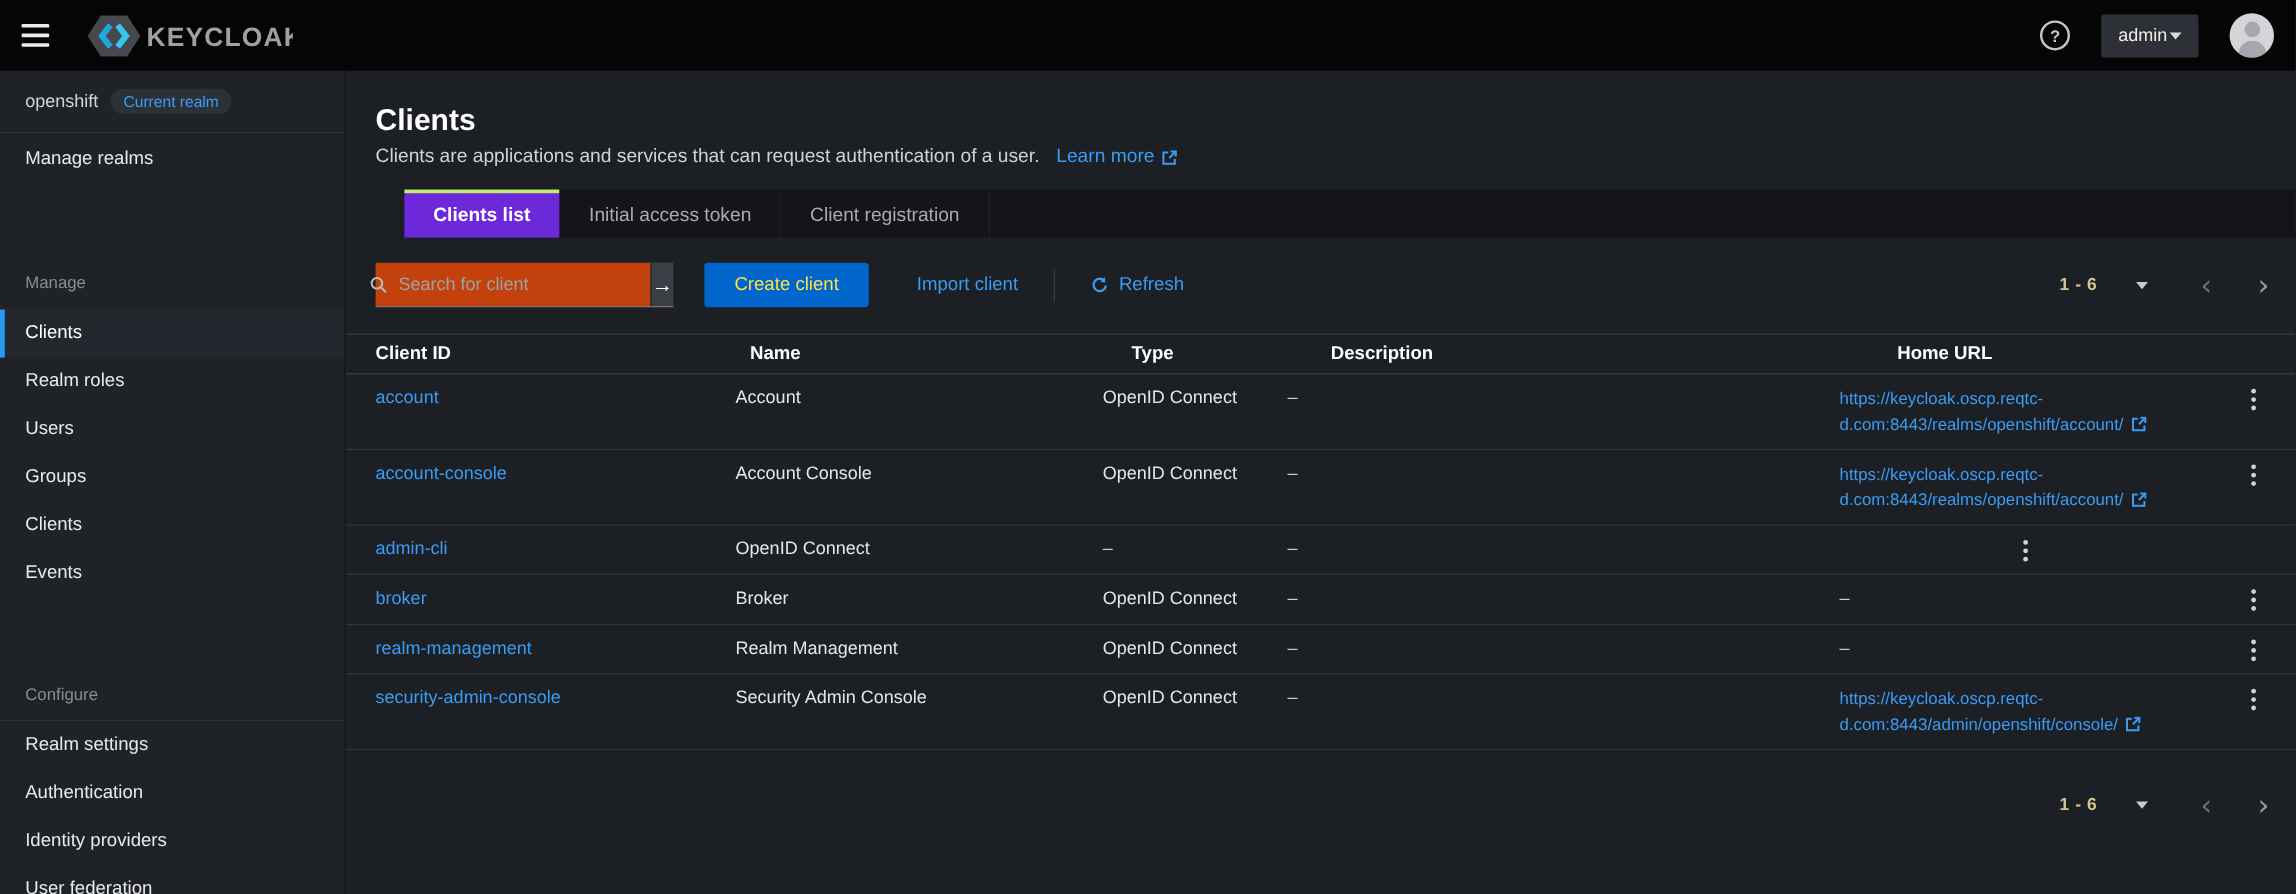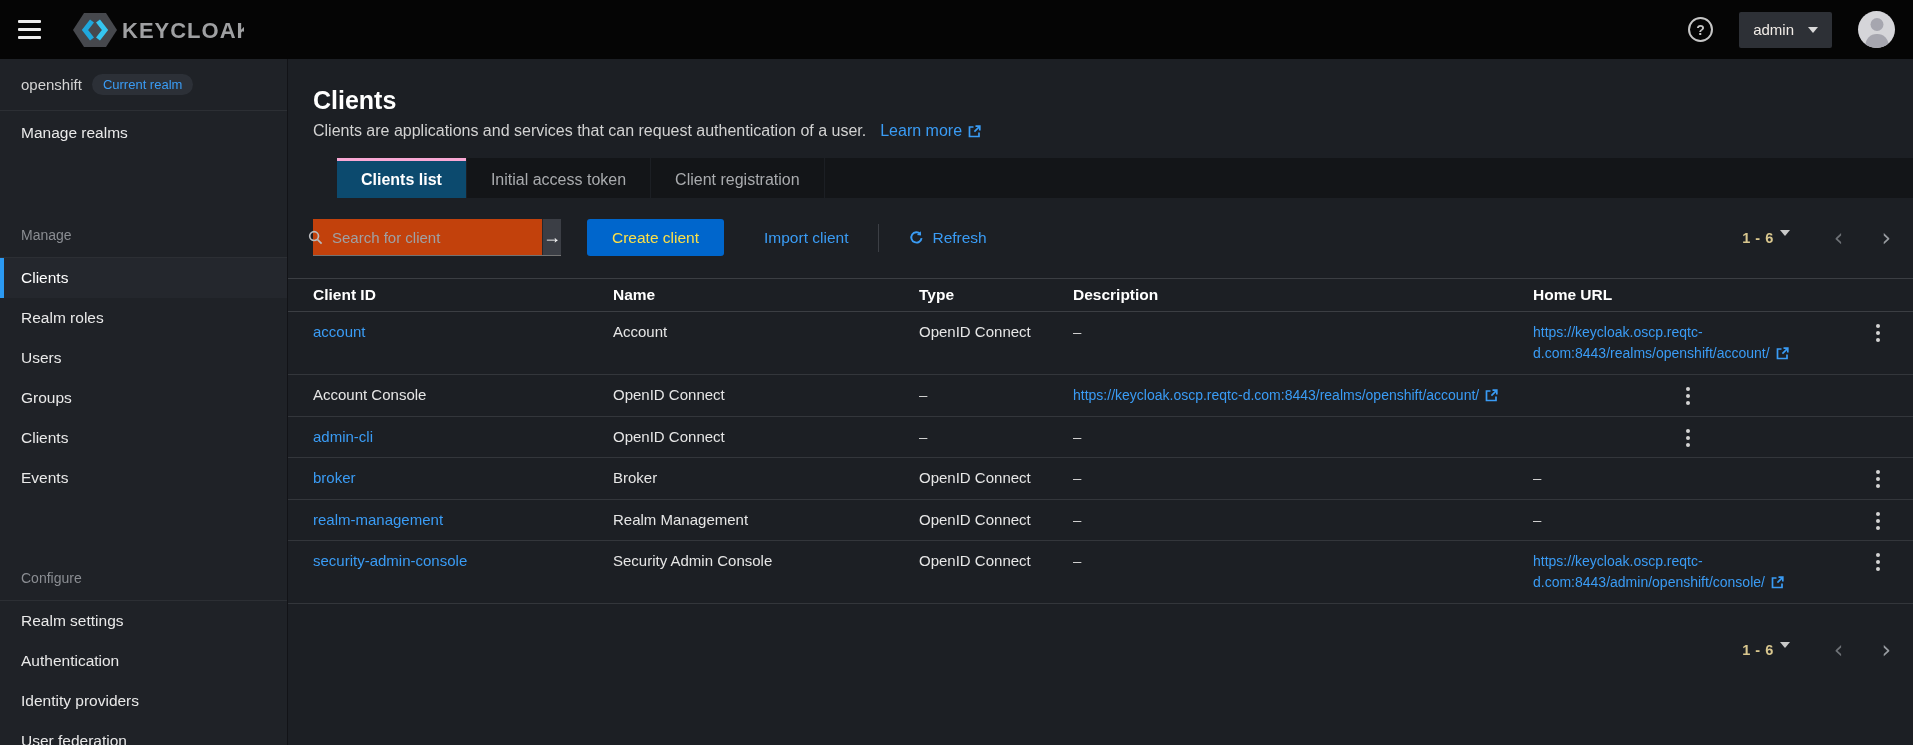--- a/index.html
+++ b/index.html
@@ -10,21 +10,21 @@
   .masthead { height:59px; background:#050505; display:flex; align-items:center; padding:0 18px; }
   .hamburger { width:40px; height:40px; background:none; border:none; cursor:pointer;
                display:flex; flex-direction:column; justify-content:center; gap:5px; }
   .hamburger i { display:block; width:23px; height:3px; background:#ededed; border-radius:1px; }
   .brand { margin-left:14px; display:flex; align-items:center; }
   .mast-right { margin-left:auto; display:flex; align-items:center; gap:26px; }
   .help-btn { width:25px; height:25px; border-radius:50%; border:2px solid #c6c6c6; background:none;
               color:#c6c6c6; font-size:14px; font-weight:bold; display:flex; align-items:center;
               justify-content:center; cursor:pointer; }
   .user-menu { height:36px; background:#2d3036; border-radius:2px; border:none; padding:0 14px;
-               display:flex; align-items:center; gap:14px; color:#f1ece7; font-size:15px; cursor:pointer; }
+               display:flex; align-items:center; gap:2px; color:#f1ece7; font-size:15px; cursor:pointer; }
   .caret { width:0; height:0; border-left:5px solid transparent; border-right:5px solid transparent;
            border-top:6px solid #d9d9d9; }
   .avatar { width:37px; height:37px; border-radius:50%; background:#d5d5d9; position:relative;
             overflow:hidden; cursor:pointer; }
   .avatar::before { content:''; position:absolute; top:7px; left:50%; transform:translateX(-50%);
                     width:13px; height:13px; border-radius:50%; background:#a6a6af; }
   .avatar::after  { content:''; position:absolute; top:23px; left:50%; transform:translateX(-50%);
                     width:23px; height:15px; border-radius:11px 11px 0 0; background:#a6a6af; }
 
   
@@ -50,21 +50,21 @@
   .desc-row { margin-top:7px; display:flex; align-items:center; gap:14px; font-size:16px; }
   .desc { color:#d2d2d2; }
   .learn-more { color:#3a9cf5; text-decoration:none; display:flex; align-items:center; gap:6px; cursor:pointer; }
   .ext { width:13px; height:13px; }
 
   
   .tabs { margin-top:18px; height:40px; display:flex; }
   .tabs .lead { width:49px; flex:none; }
   .tab { padding:0 24px; display:flex; align-items:center; background:#131518; color:#a9abae;
          font-size:16px; border-top:3px solid transparent; margin-right:1px; cursor:pointer; }
-  .tab.active { background:#0c4a6e; color:#fff; border-top:3px solid #f9a8d4; font-weight:600; }
+  .tab.active { background:#6d28d9; color:#fff; border-top:3px solid #bef264; font-weight:600; }
   .tabs .fill { flex:1; background:#131518; }
 
   
   .content { padding-top:21px; }
   .toolbar { display:flex; align-items:center; padding:0 16px 0 25px; height:37px; }
   .search-group { display:flex; height:37px; width:248px; background:#c2410c;
                   border-bottom:1px solid #737373;justify-content:flex-end; }
   .search-field { flex:1; display:flex; align-items:center; gap:9px; padding:0 11px; }
   .search-field input { flex:1; min-width:0; background:none; border:none; outline:none;
                         color:#d6d6d6; font-size:15px; font-family:"Liberation Sans",sans-serif; }
@@ -75,33 +75,33 @@
                  border:none; border-radius:3px; font-size:15.5px; cursor:pointer;
                  font-family:"Liberation Sans",sans-serif; }
   .link-btn { background:none; border:none; color:#3a9cf5; font-size:15.5px; cursor:pointer;
               font-family:"Liberation Sans",sans-serif; display:flex; align-items:center; gap:8px; }
   .import-link { margin-left:40px; }
   .vdiv { width:1px; height:28px; background:#3c3f45; margin:0 30px; }
 
   
   .pagination { display:flex; align-items:center; }
   .pagination.top { margin-left:auto; }
-  .pag-menu { background:none; border:none; display:flex; gap:6px; cursor:pointer; }
+  .pag-menu { background:none; border:none; display:flex; align-items:center; gap:32px; cursor:pointer; }
   .pag-range { color:#d8c68e; font-size:14.5px; font-weight:700; letter-spacing:.5px; }
   .pag-caret { border-top-color:#c9c9c9; }
   .pag-nav { background:none; border:none; font-size:24px; line-height:1; cursor:pointer;
              padding:0 6px; font-family:"DejaVu Sans",sans-serif; }
   .pag-prev { color:#6d7176; margin-left:38px; }
   .pag-next { color:#989ca1; margin-left:26px; }
 
   
   .table { margin-top:22px; }
   .thead, .trow { display:grid; grid-template-columns:300px 306px 154px 460px 310px 1fr;
                   padding-left:25px; align-items:start; }
-  .thead { border-top:1px solid #3b3e43; border-bottom:1px solid #3b3e43; }
+  .thead { border-top:1px solid #3b3e43; border-bottom:1px solid #3b3e43;gap:12px; }
   .thead span { padding:7px 10px 7px 0; color:#fff; font-size:15.5px; font-weight:700; }
   .trow { border-bottom:1px solid #33363b; }
   .cell { padding:10px 10px 10px 0; font-size:15px; color:#e6e6e6; line-height:1.35; }
   a.cid { color:#3a9cf5; text-decoration:none; cursor:pointer; }
   .dash { color:#cfcfcf; }
   a.url { display:block; color:#3a9cf5; font-size:14px; line-height:1.5; text-decoration:none;
           overflow-wrap:break-word; cursor:pointer; }
   a.url .ext { vertical-align:-2px; margin-left:6px; }
   .kebab { justify-self:center; background:none; border:none; cursor:pointer;
            display:flex; flex-direction:column; gap:3px; padding:12px 8px 0 8px; }
@@ -250,20 +250,21 @@
                     <path d="M11.4 1.6 6.4 6.6" fill="none" stroke="currentColor" stroke-width="1.7"></path>
                   </svg></a>
               </div>
               <button class="kebab">
                 <i></i>
                 <i></i>
                 <i></i>
               </button>
             </div>
             <div class="trow">
+              <div class="cell"><a class="cid">account-console</a></div>
               <div class="cell">Account Console</div>
               <div class="cell">OpenID Connect</div>
               <div class="cell dash">–</div>
               <div class="cell">
                 <a class="url">https://keycloak.oscp.reqtc-d.com:8443/realms/openshift/account/<svg class="ext" viewBox="0 0 13 13">
                     <path d="M5.5 2H1.5v9.5H11V7.5" fill="none" stroke="currentColor" stroke-width="1.7"></path>
                     <path d="M7.5 1.2h4.3v4.3" fill="none" stroke="currentColor" stroke-width="1.7"></path>
                     <path d="M11.4 1.6 6.4 6.6" fill="none" stroke="currentColor" stroke-width="1.7"></path>
                   </svg></a>
               </div>

